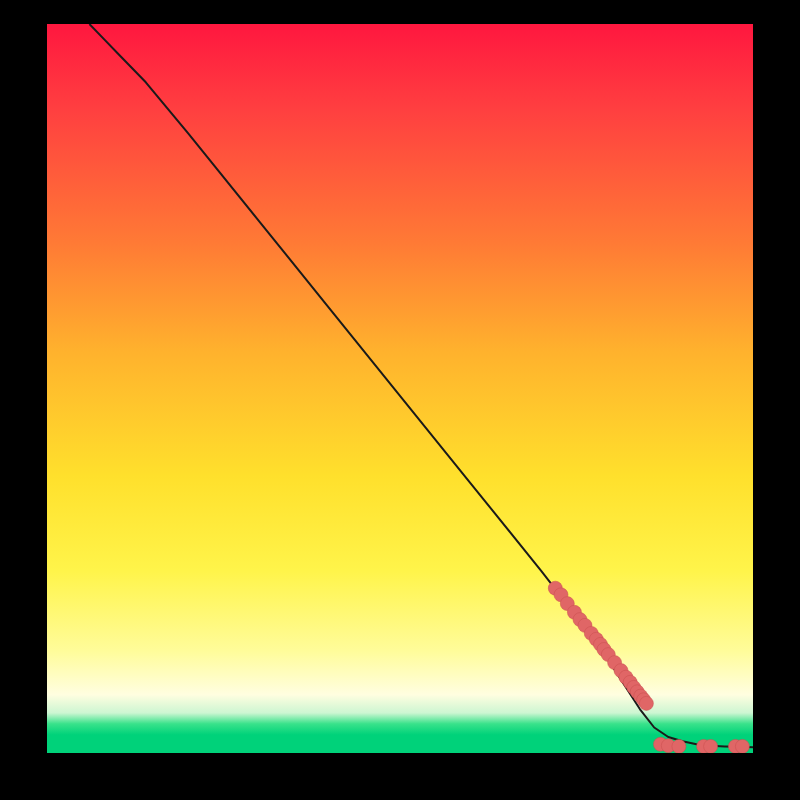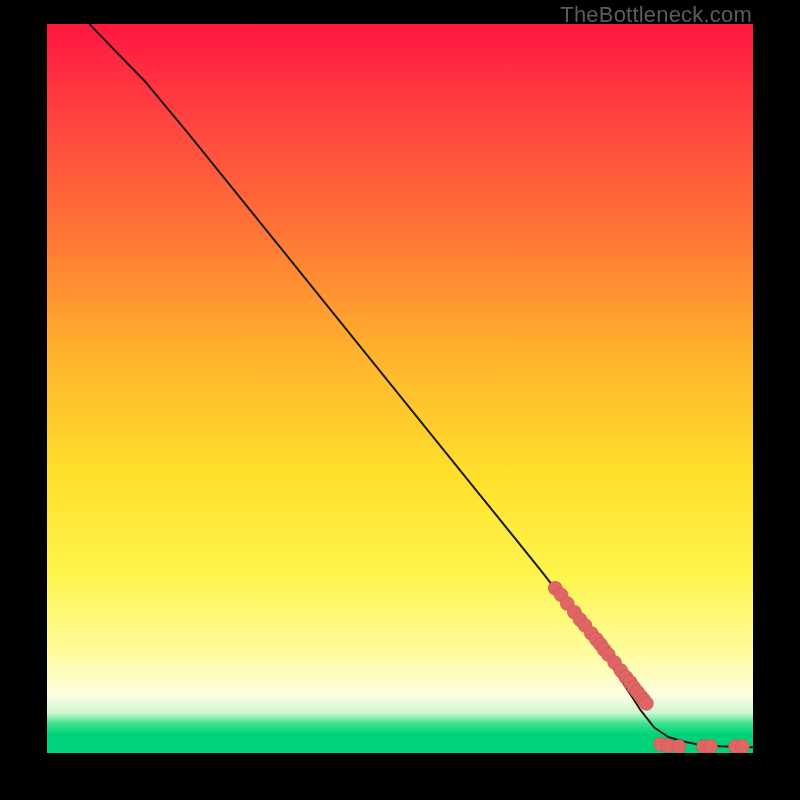--- a/index.html
+++ b/index.html
@@ -72,21 +72,20 @@
     letter-spacing: 0.2px;
     text-decoration: none;
     font-family: Arial, Helvetica, sans-serif;
   }
 </style>
 </head>
 <body>
 
 <div class="root">
 
-  <a class="watermark-link">TheBottleneck.com</a>
 
   <div class="plot-area">
     <div class="gradient-bg"></div>
 
     <svg class="curve-svg" viewBox="0 0 706 729" preserveAspectRatio="none">
       <path class="curve-path" d="M42.4 0.0 L56.5 14.6 L70.6 29.2 L98.8 58.3 L141.2 109.4 L211.8 196.8 L282.4 284.3 L353.0 371.8 L423.6 459.3 L494.2 546.8 L550.7 619.6 L593.0 685.3 L607.2 703.5 L621.3 713.0 L635.4 717.3 L649.5 720.3 L663.6 721.7 L677.8 722.4 L691.9 722.8 L706.0 723.2"></path>
       <g>
           <circle cx="508.3" cy="564.2" r="7" class="dot"></circle>
           <circle cx="514.0" cy="570.8" r="7" class="dot"></circle>
           <circle cx="520.3" cy="579.6" r="7" class="dot"></circle>

